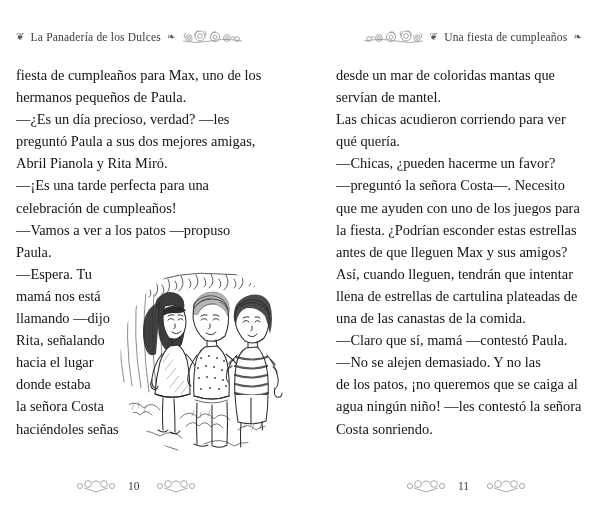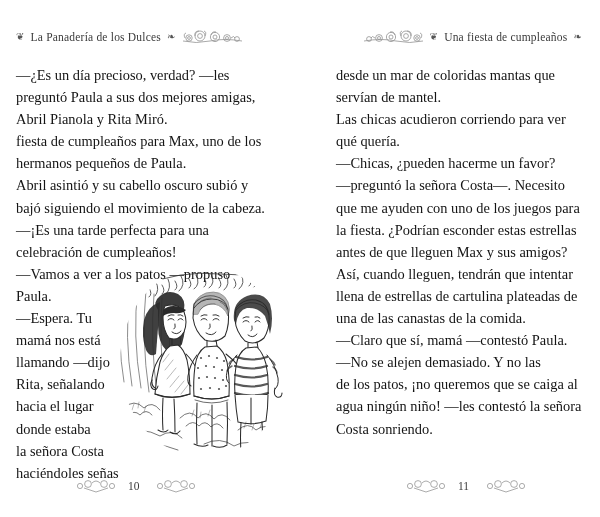--- a/index.html
+++ b/index.html
@@ -92,34 +92,30 @@
             <path d="M49 9 Q52 6 53 9"></path>
             <path d="M1 12 Q14 15 28 12 Q42 9 60 12"></path>
           </g>
         </svg>
       </span>
     </div>
 
     <div class="textcol">
 
       <p>
+        <span class="ln">fiesta de cumpleaños para Max, uno de los</span>
+        <span class="ln">hermanos pequeños de Paula.</span>
+      </p>
+
+      <p>
         <span class="ln">   —¿Es un día precioso, verdad? —les</span>
         <span class="ln">preguntó Paula a sus dos mejores amigas,</span>
         <span class="ln">Abril Pianola y Rita Miró.</span>
       </p>
 
-      <p>
-        <span class="ln">fiesta de cumpleaños para Max, uno de los</span>
-        <span class="ln">hermanos pequeños de Paula.</span>
-      </p>
-
-      <p>
-        <span class="ln">   Abril asintió y su cabello oscuro subió y</span>
-        <span class="ln">bajó siguiendo el movimiento de la cabeza.</span>
-      </p>
 
       <p>
         <span class="ln">   —¡Es una tarde perfecta para una</span>
         <span class="ln">celebración de cumpleaños!</span>
       </p>
 
       <p>
         <span class="ln">   —Vamos a ver a los patos —propuso</span>
         <span class="ln">Paula.</span>
       </p>

